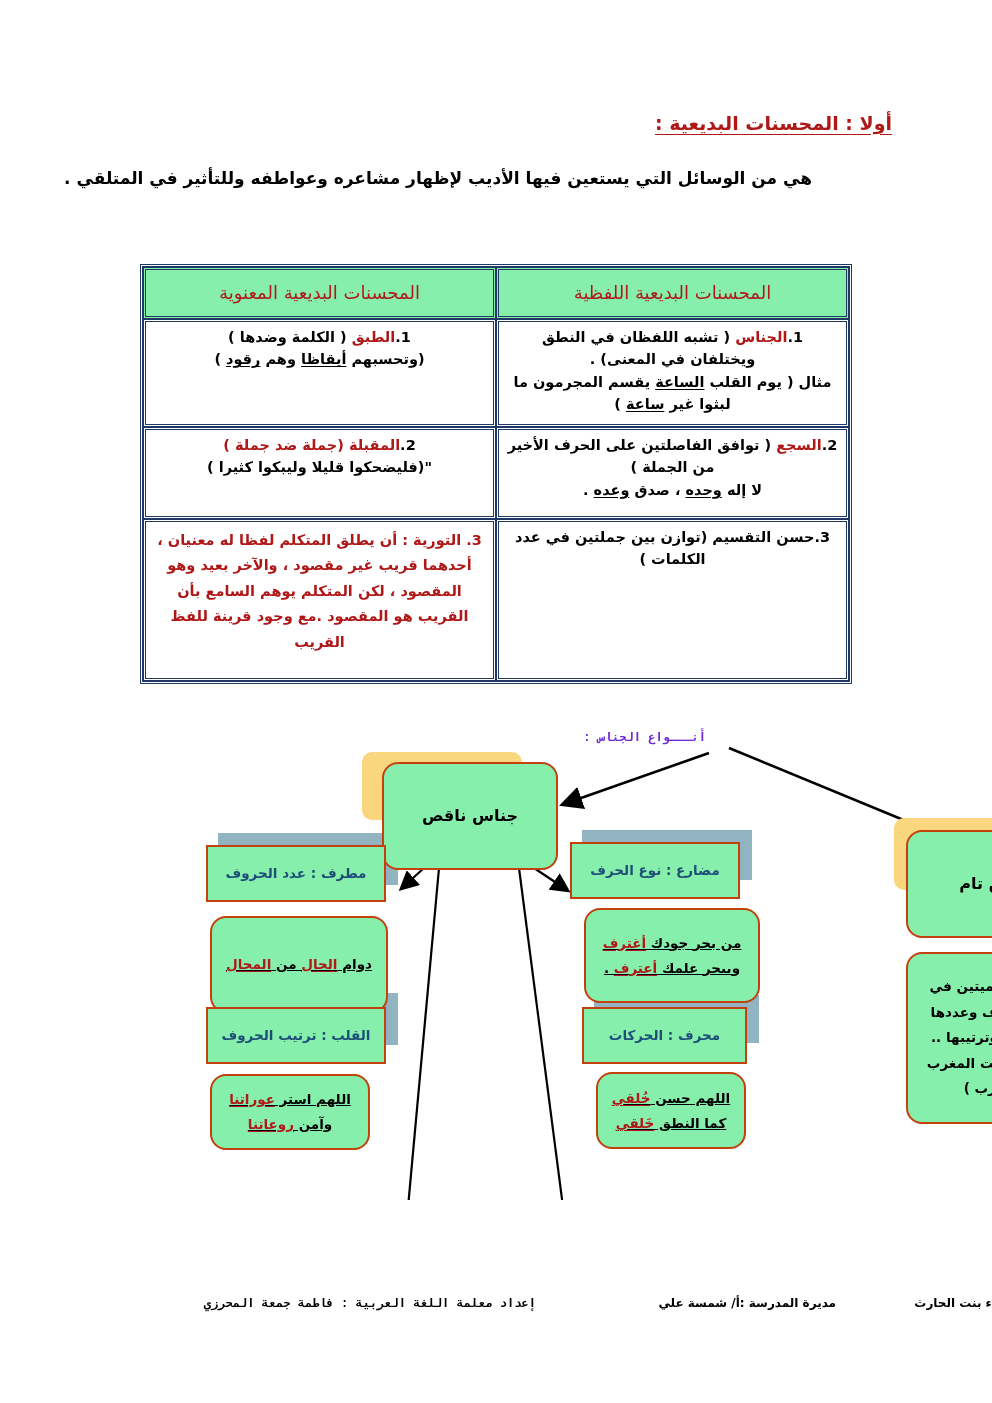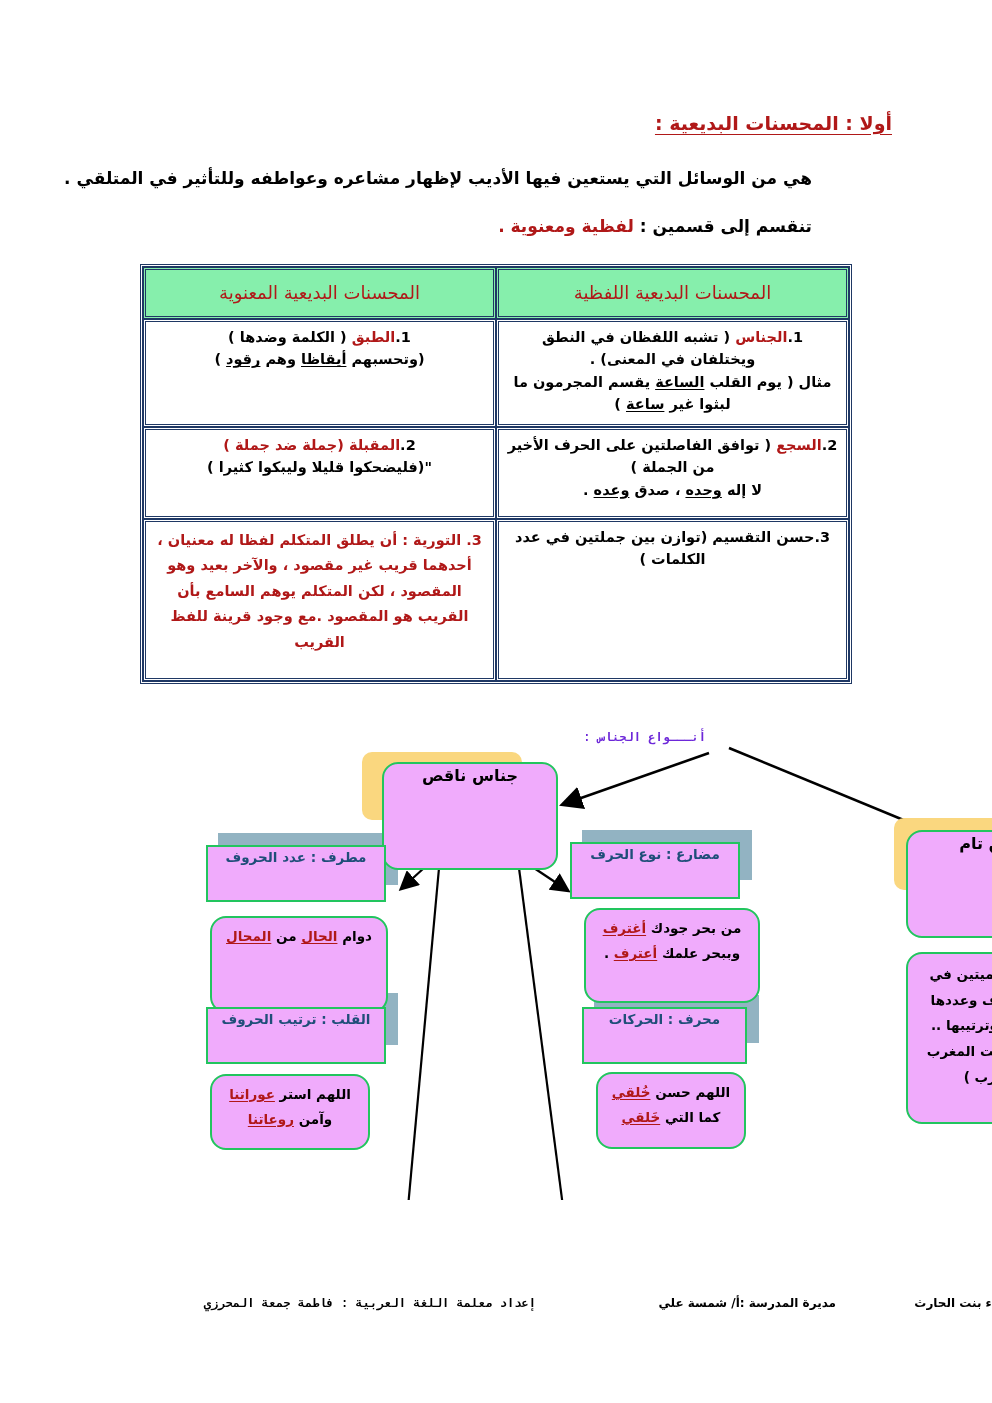--- a/index.html
+++ b/index.html
@@ -116,26 +116,26 @@
     font-size: 12px;
     font-weight: bold;
     color: #6d28d9;
     direction: rtl;
     white-space: nowrap;
     font-family: Liberation Mono, monospace;
   }
   .node {
     position: absolute;
     box-sizing: border-box;
-    background: #f0abfc;
-    border: 2px solid #22c55e;
+    background: #86efac;
+    border: 2px solid #c2410c;
     direction: rtl;
     text-align: center;
     display: flex;
-    align-items: flex-start;
+    align-items: center;
     justify-content: center;
     z-index: 3;
   }
   .node.round { border-radius: 16px; }
   .node.sharp { border-radius: 0; }
   .node-label {
     font-size: 16px;
     font-weight: bold;
     line-height: 1.5;
   }
@@ -147,20 +147,21 @@
   }
   .shadow-yellow { background: #FAD77F; }
   .shadow-blue { background: #92B3C2; border-radius: 0; }
   .ex-text {
     font-size: 13.5px;
     font-weight: bold;
     line-height: 1.85;
     direction: rtl;
     text-align: center;
     padding: 6px 10px;
+    text-decoration: underline;
   }
   .ex-text .hl { color: #B01818; text-decoration: underline; text-underline-offset: 2px; }
   .desc-text {
     font-size: 13.5px;
     font-weight: bold;
     line-height: 1.9;
     direction: rtl;
     text-align: center;
     padding: 8px 10px;
   }
@@ -186,23 +187,20 @@
   .f-teacher { right: 600px; top: 0; font-family: Liberation Mono, monospace; }
 </style>
 </head>
 <body>
 
 <div class="page">
 
   <div class="doc-title">أولا : المحسنات البديعية :</div>
 
   <div class="intro-line intro-1">هي من الوسائل التي يستعين فيها الأديب لإظهار مشاعره وعواطفه وللتأثير في المتلقي .</div>
-  <div class="intro-line intro-2">
-    <span>تنقسم إلى قسمين : </span><span class="accent-red">لفظية ومعنوية .</span>
-  </div>
 
   <div class="tbl-wrap">
     <table class="badie">
       <colgroup>
           <col style="width:50%">
           <col style="width:50%">
         </colgroup>
       <thead>
         <tr>
           <th>المحسنات البديعية اللفظية</th>
@@ -327,21 +325,21 @@
       </div>
     </div>
 
     <div class="shadow-blue" style="left:450px; top:305px; width:165px; height:48px;"></div>
     <div class="node sharp" style="left:438px; top:317px; width:165px; height:57px;">
       <span class="node-label blue">محرف : الحركات</span>
     </div>
     <div class="node round" style="left:452px; top:382px; width:150px; height:77px;">
       <div class="ex-text">
         <span>اللهم حسن </span><span class="hl">خُلقي</span><br>
-        <span>كما التي </span><span class="hl">خَلقي</span>
+        <span>كما النطق </span><span class="hl">خَلقي</span>
       </div>
     </div>
 
     <div class="node round" style="left:762px; top:262px; width:180px; height:172px;">
       <div class="desc-text">
         <span>تطابق الكلميتين في</span><br>
         <span>نوع الحروف وعددها</span><br>
         <span>وحركاتها وترتيبها ..</span><br>
         <span>مثل: ( صليت </span><span class="hl">المغرب</span><br>
         <span class="hl">بالمغرب</span><span> )</span>

